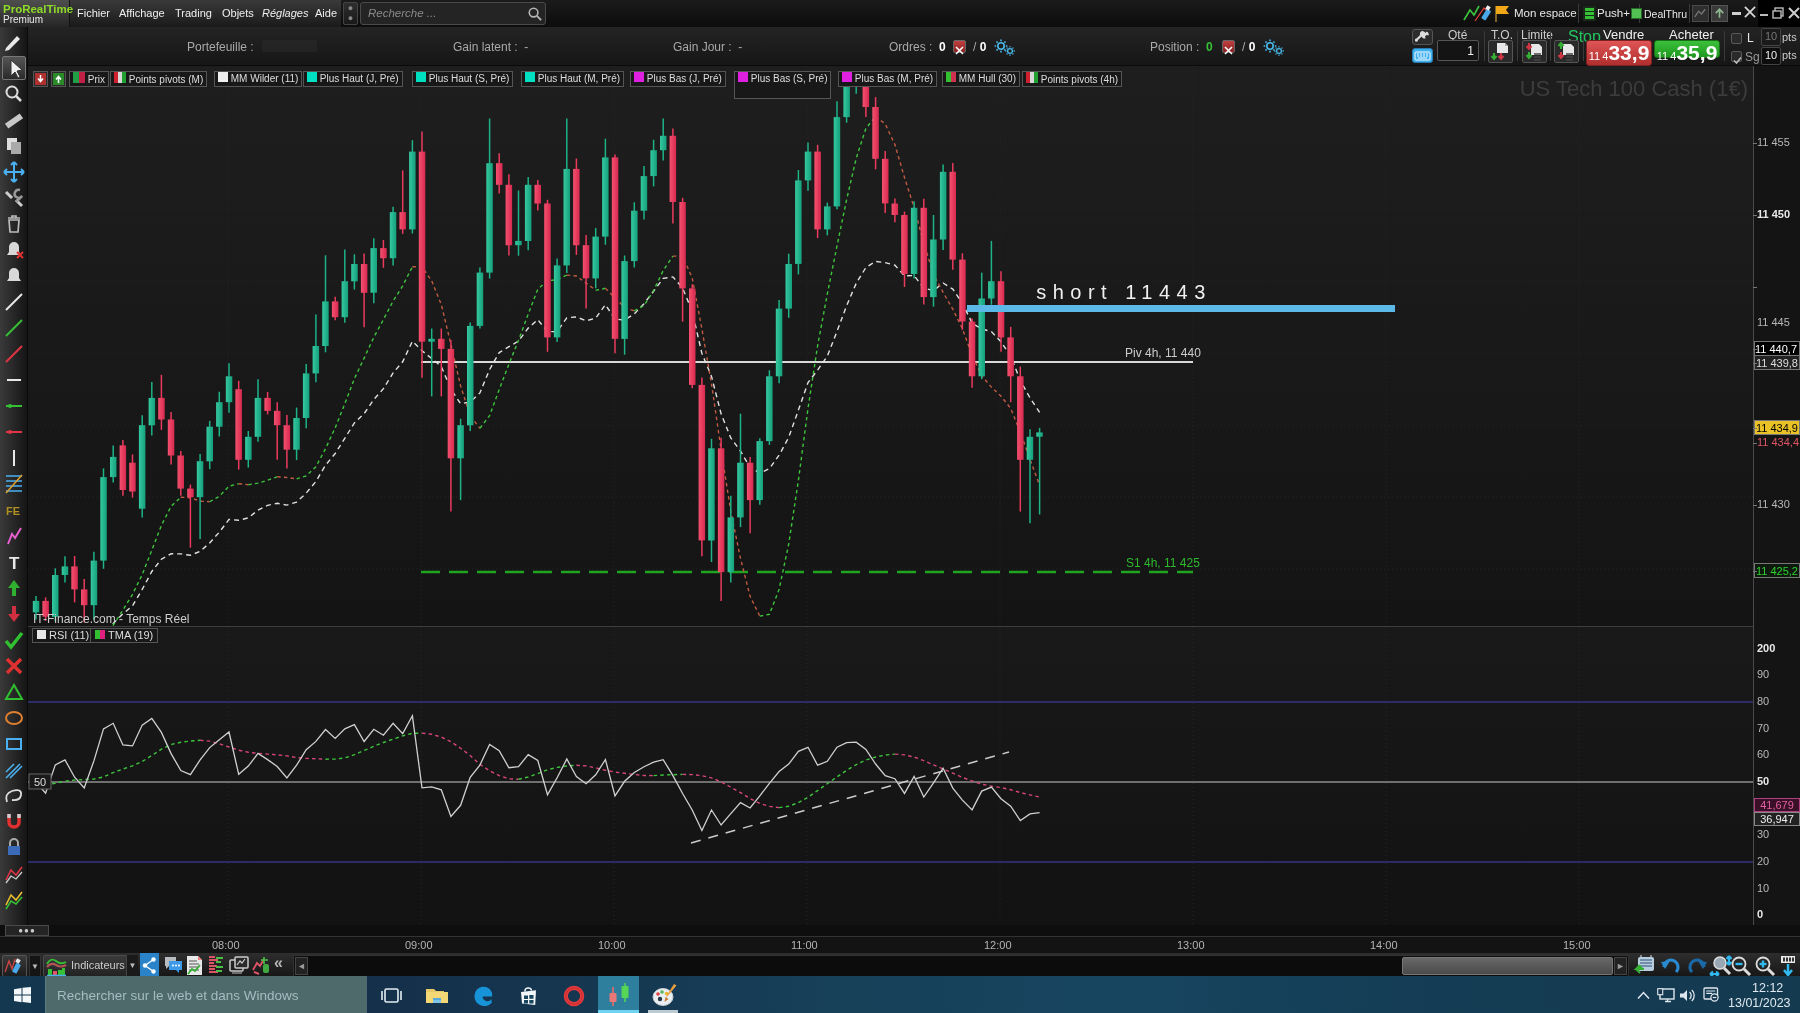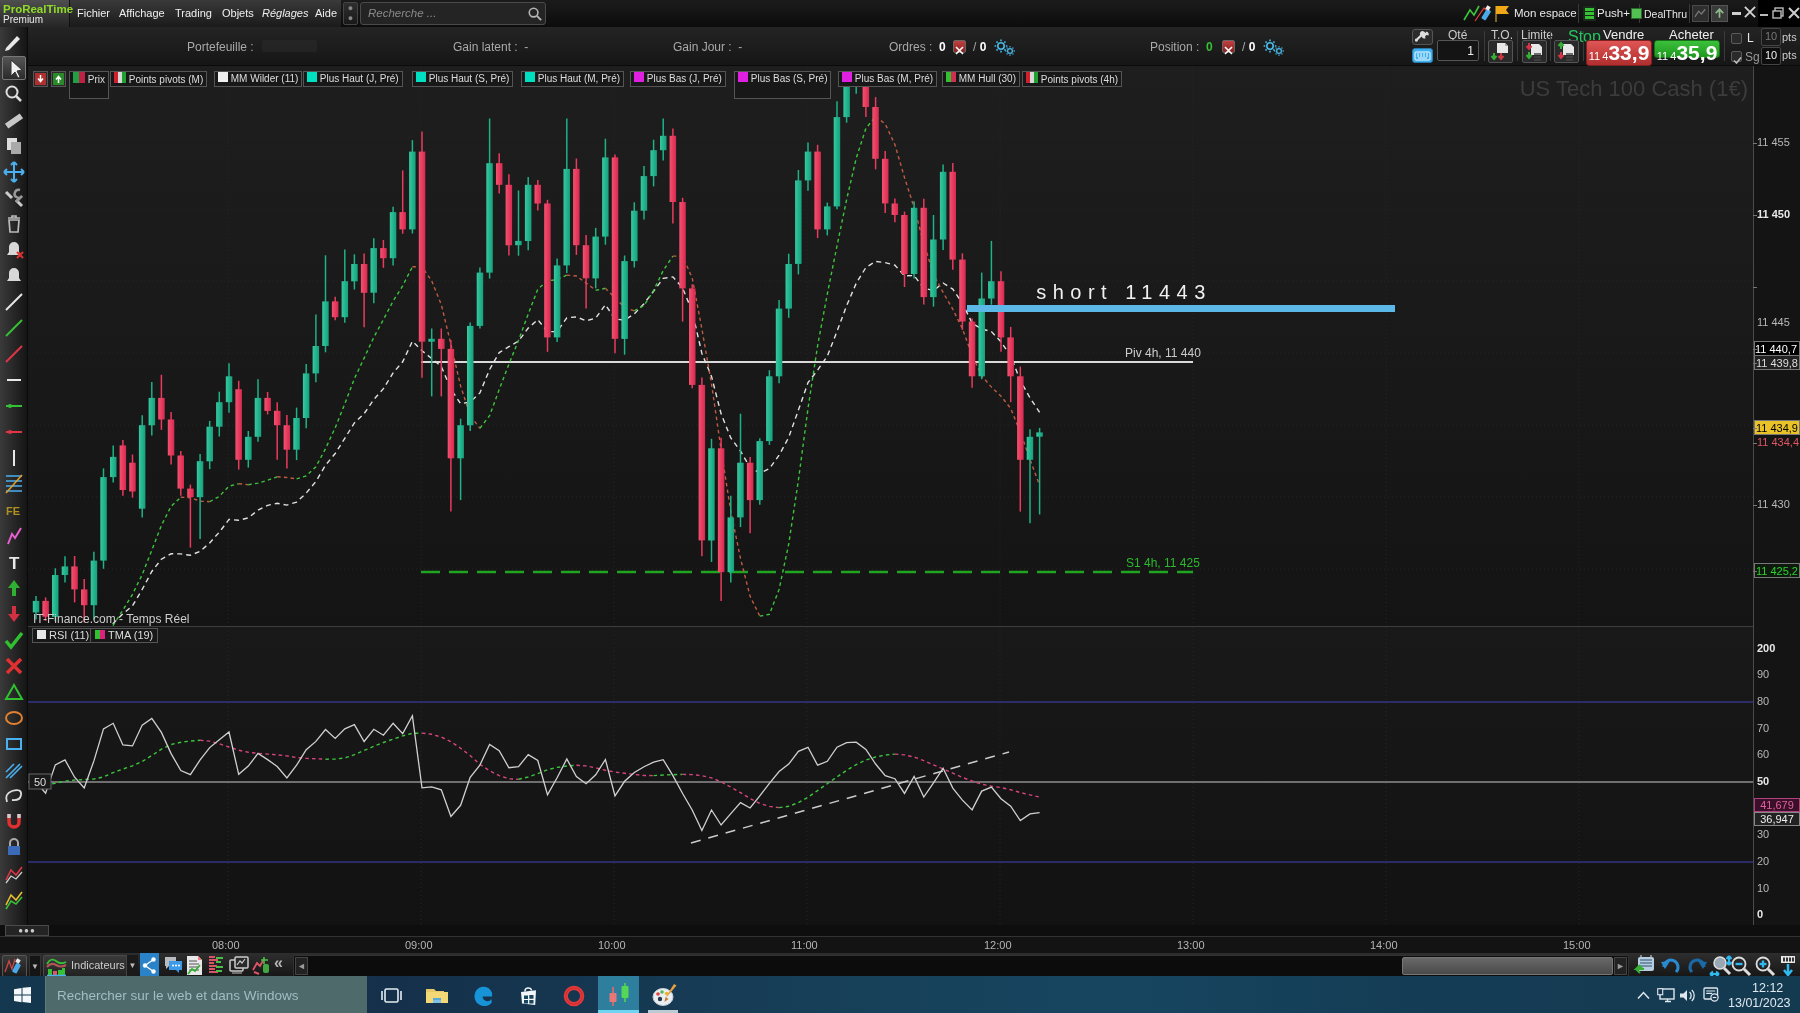--- a/index.html
+++ b/index.html
@@ -444,21 +444,21 @@
     </svg></div>
 <div class="abs" style="left:1753px;top:66px;width:47px;height:869px;background:#141414;border-left:1px solid #4a4a4a;"></div>
 <div class="abs" style="left:33px;top:71px;width:15px;height:16px;background:#2a2a2a;border:1px solid #555;"><svg width="13" height="14" viewBox="0 0 13 14">
       <rect x="1" y="1" width="11" height="12" fill="#b03030"></rect>
       <path d="M6.5 3 v6 M4 6.5 l2.5 3 l2.5 -3" stroke="#fff" stroke-width="1.5" fill="none"></path>
     </svg></div>
 <div class="abs" style="left:51px;top:71px;width:15px;height:16px;background:#2a2a2a;border:1px solid #555;"><svg width="13" height="14" viewBox="0 0 13 14">
       <rect x="1" y="1" width="11" height="12" fill="#2a8a2a"></rect>
       <path d="M6.5 11 v-6 M4 7.5 l2.5 -3 l2.5 3" stroke="#fff" stroke-width="1.5" fill="none"></path>
     </svg></div>
-<div class="abs" style="left:69px;top:71px;height:28px;background:#181818;border:1px solid #555;color:#ddd;font-size:10px;line-height:14px;padding:0 3px;white-space:nowrap;"><span style="display:inline-block;width:6px;height:11px;background:#20a045;"></span><span style="display:inline-block;width:6px;height:11px;background:#c02045;"></span>&nbsp;Prix</div>
+<div class="abs" style="left:69px;top:71px;height:16px;background:#181818;border:1px solid #555;color:#ddd;font-size:10px;line-height:14px;padding:0 3px;white-space:nowrap;"><span style="display:inline-block;width:6px;height:11px;background:#20a045;"></span><span style="display:inline-block;width:6px;height:11px;background:#c02045;"></span>&nbsp;Prix</div>
 <div class="abs" style="left:110px;top:71px;height:16px;background:#181818;border:1px solid #555;color:#ddd;font-size:10px;line-height:14px;padding:0 3px;white-space:nowrap;"><span style="display:inline-block;width:4px;height:11px;background:#d02030;"></span><span style="display:inline-block;width:4px;height:11px;background:#d8d8d8;"></span><span style="display:inline-block;width:4px;height:11px;background:#20a030;"></span>&nbsp;Points pivots (M)</div>
 <div class="abs" style="left:214px;top:71px;height:16px;background:#181818;border:1px solid #555;color:#ddd;font-size:10px;line-height:14px;padding:0 3px;white-space:nowrap;"><span style="display:inline-block;width:10px;height:10px;background:#f0f0f0;"></span>&nbsp;MM Wilder (11)</div>
 <div class="abs" style="left:303px;top:71px;height:16px;background:#181818;border:1px solid #555;color:#ddd;font-size:10px;line-height:14px;padding:0 3px;white-space:nowrap;"><span style="display:inline-block;width:10px;height:10px;background:#00e0c0;"></span>&nbsp;Plus Haut (J, Pré)</div>
 <div class="abs" style="left:412px;top:71px;height:16px;background:#181818;border:1px solid #555;color:#ddd;font-size:10px;line-height:14px;padding:0 3px;white-space:nowrap;"><span style="display:inline-block;width:10px;height:10px;background:#00e0c0;"></span>&nbsp;Plus Haut (S, Pré)</div>
 <div class="abs" style="left:521px;top:71px;height:16px;background:#181818;border:1px solid #555;color:#ddd;font-size:10px;line-height:14px;padding:0 3px;white-space:nowrap;"><span style="display:inline-block;width:10px;height:10px;background:#00e0c0;"></span>&nbsp;Plus Haut (M, Pré)</div>
 <div class="abs" style="left:630px;top:71px;height:16px;background:#181818;border:1px solid #555;color:#ddd;font-size:10px;line-height:14px;padding:0 3px;white-space:nowrap;"><span style="display:inline-block;width:10px;height:10px;background:#e020e0;"></span>&nbsp;Plus Bas (J, Pré)</div>
 <div class="abs" style="left:734px;top:71px;height:28px;background:#181818;border:1px solid #555;color:#ddd;font-size:10px;line-height:14px;padding:0 3px;white-space:nowrap;"><span style="display:inline-block;width:10px;height:10px;background:#e020e0;"></span>&nbsp;Plus Bas (S, Pré)</div>
 <div class="abs" style="left:838px;top:71px;height:16px;background:#181818;border:1px solid #555;color:#ddd;font-size:10px;line-height:14px;padding:0 3px;white-space:nowrap;"><span style="display:inline-block;width:10px;height:10px;background:#e020e0;"></span>&nbsp;Plus Bas (M, Pré)</div>
 <div class="abs" style="left:942px;top:71px;height:16px;background:#181818;border:1px solid #555;color:#ddd;font-size:10px;line-height:14px;padding:0 3px;white-space:nowrap;"><span style="display:inline-block;width:5px;height:10px;background:#30c030;"></span><span style="display:inline-block;width:5px;height:10px;background:#d03050;"></span>&nbsp;MM Hull (30)</div>
 <div class="abs" style="left:1022px;top:71px;height:16px;background:#181818;border:1px solid #555;color:#ddd;font-size:10px;line-height:14px;padding:0 3px;white-space:nowrap;"><span style="display:inline-block;width:4px;height:11px;background:#d02030;"></span><span style="display:inline-block;width:4px;height:11px;background:#d8d8d8;"></span><span style="display:inline-block;width:4px;height:11px;background:#20a030;"></span>&nbsp;Points pivots (4h)</div>

